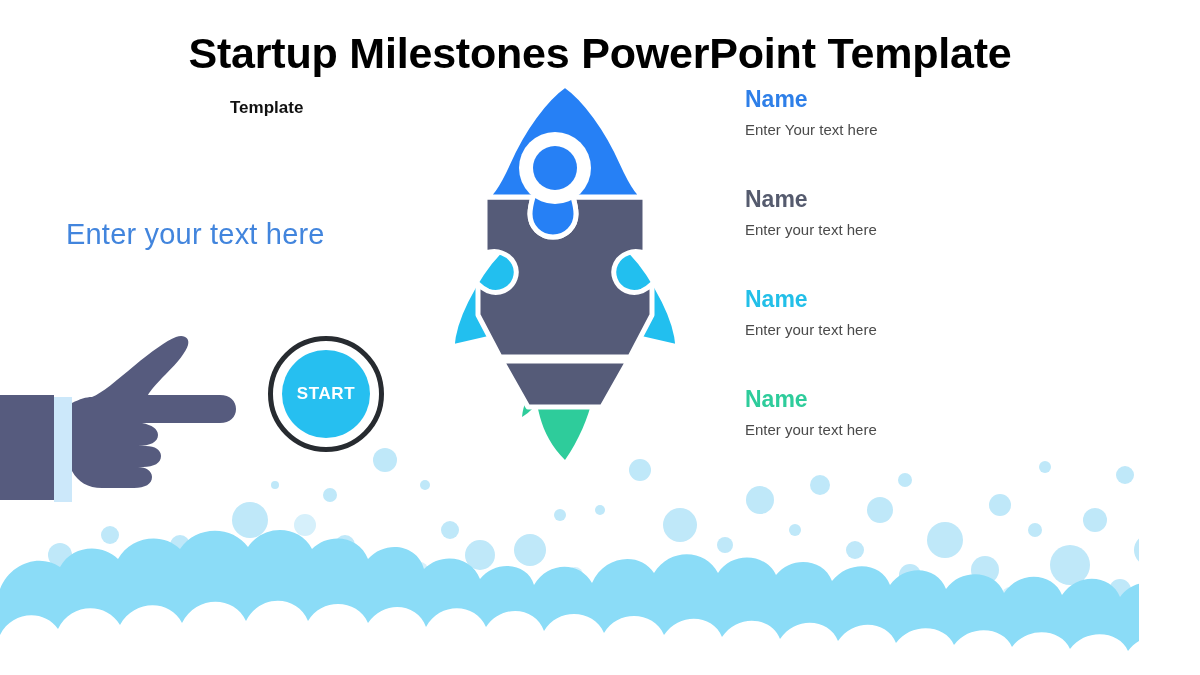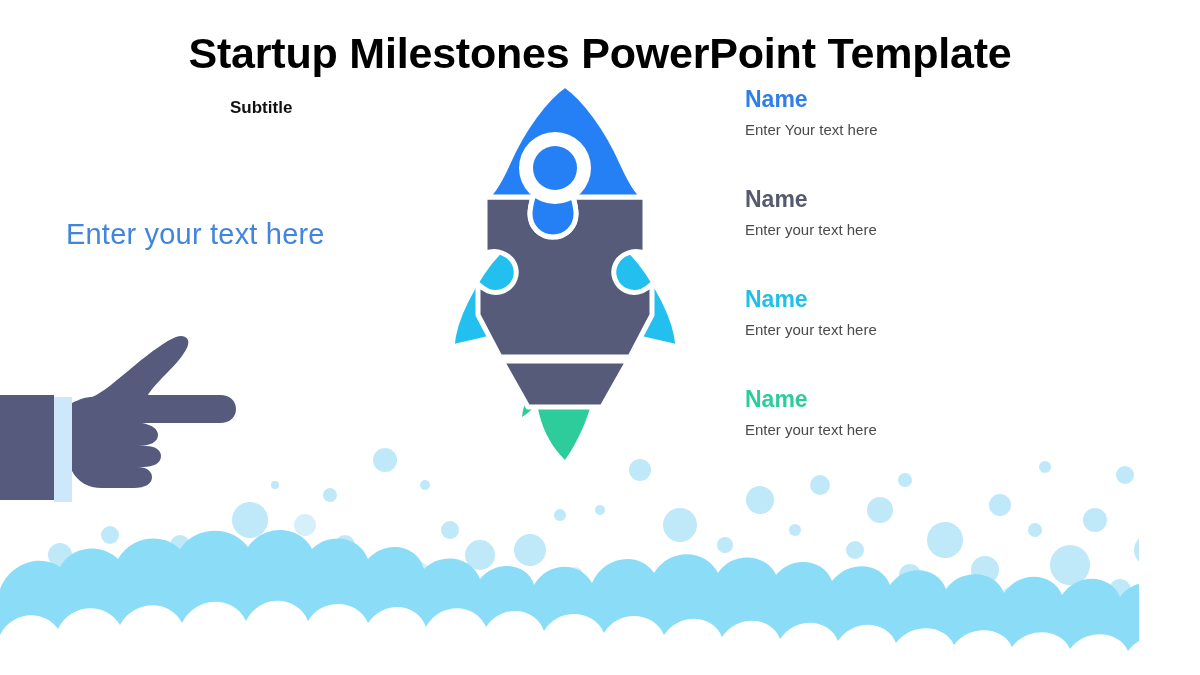--- a/index.html
+++ b/index.html
@@ -70,21 +70,21 @@
   #bubbles svg { display:block; width:1200px; height:180px; }
   #clouds { position:absolute; left:0; bottom:0; width:1200px; height:160px; }
   #clouds svg { display:block; width:1200px; height:160px; }
 </style>
 </head>
 <body>
 
 <div id="slide" style="background: rgb(255, 255, 255);">
 
   <div id="page-title">Startup Milestones PowerPoint Template</div>
-  <div id="subtitle">Subtitle</div>
+  <div id="subtitle">Template</div>
   <div id="left-note">Enter your text here</div>
 
   <div id="rocket">
     <svg viewBox="0 0 250 375" xmlns="http://www.w3.org/2000/svg">
 
       <g>
         <path d="M125 375
                  C112 362 104 347 100 332
                  C97 322 96 312 97 302
                  C101 308 106 312 111 313
@@ -202,20 +202,25 @@
                C163 121 169 125 169 131
                C169 138 162 142 151 142
                L146 142
                C154 142 160 146 160 152
                C160 159 153 163 142 163
                L110 163
                C96 163 86 157 80 146 Z" fill="#565B7E"></path>
     </svg>
   </div>
 
+  <div id="start-button" style="border-color: rgb(39, 43, 48);">
+    <div id="start-inner" style="background: rgb(38, 191, 240);">
+      <span id="start-label" style="color: rgb(255, 255, 255);">START</span>
+    </div>
+  </div>
 
   <div id="milestones">
       <div class="ms-item" style="top: 0px;">
         <div class="ms-name" style="color: rgb(46, 127, 232);">Name</div>
         <div class="ms-desc">Enter Your text here</div>
       </div>
       <div class="ms-item" style="top: 100px;">
         <div class="ms-name" style="color: rgb(85, 91, 110);">Name</div>
         <div class="ms-desc">Enter your text here</div>
       </div>

